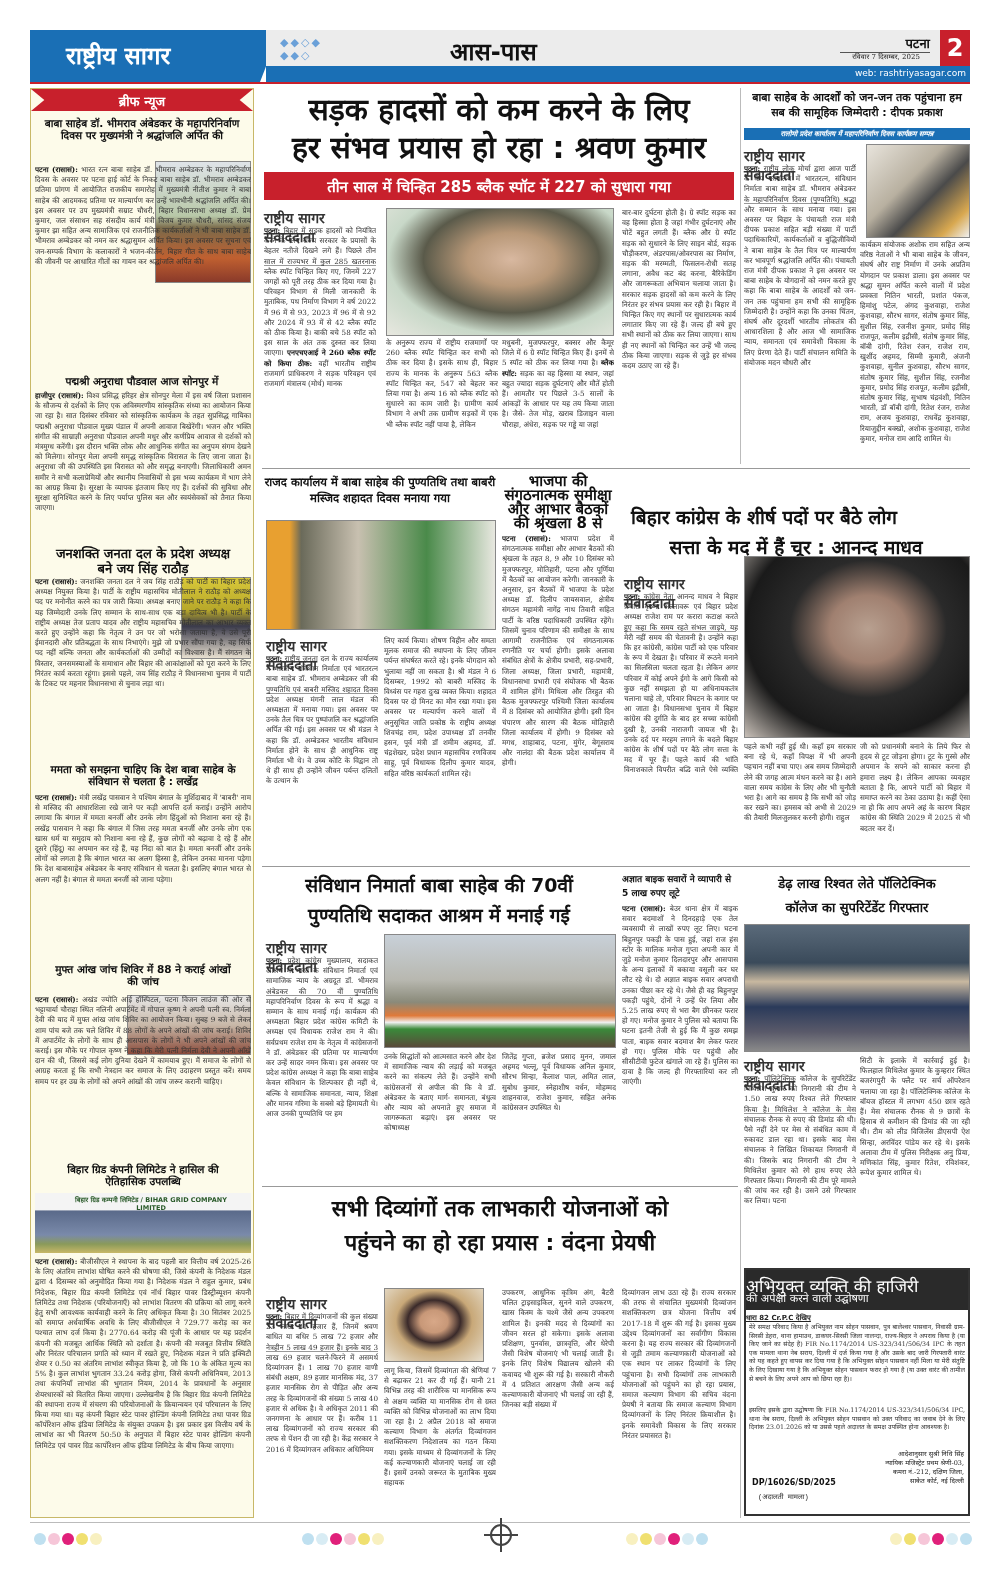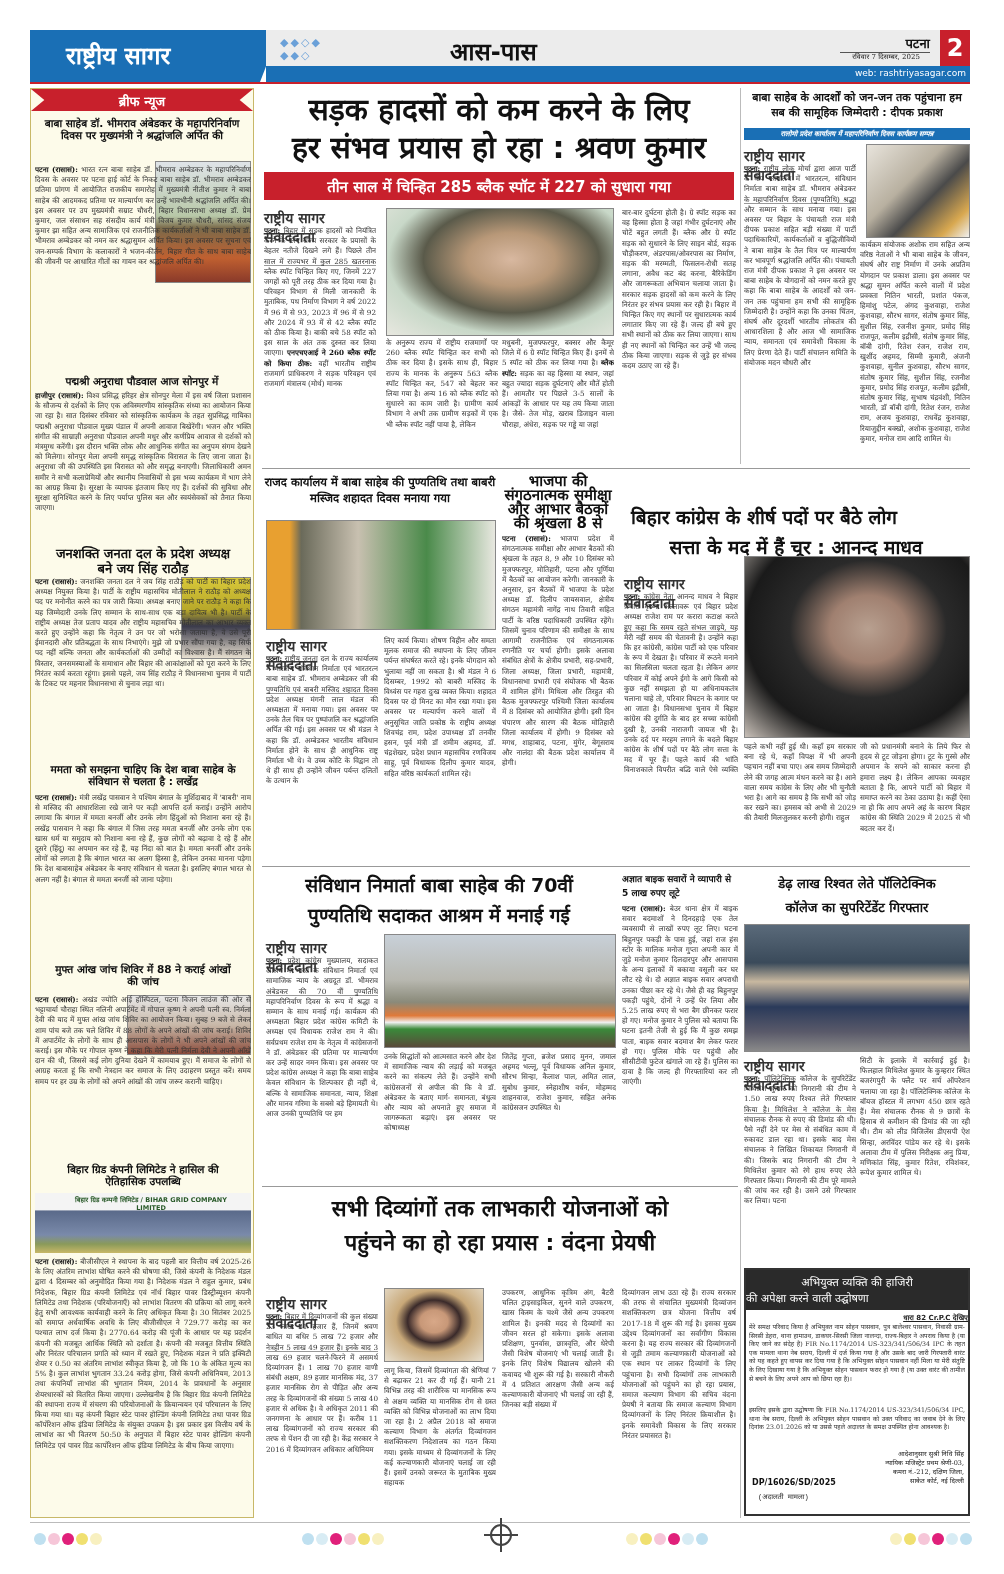--- a/index.html
+++ b/index.html
@@ -128,23 +128,23 @@
 <div class="abs txt" style="left:266px;top:1312px;width:112px;height:206px"><b>पटना:</b> <span>बिहार में दिव्यांगजनों की कुल संख्या 23 लाख 31 हजार हैं, जिनमें श्रवण बाधित या बधिर 5 लाख 72 हजार और नेत्रहीन 5 लाख 49 हजार हैं। इनके बाद 3 लाख 69 हजार चलने-फिरने में असमर्थ दिव्यांगजन हैं। 1 लाख 70 हजार वाणी संबंधी अक्षम, 89 हजार मानसिक मंद, 37 हजार मानसिक रोग से पीड़ित और अन्य तरह के दिव्यांगजनों की संख्या 5 लाख 40 हजार से अधिक है। वे अधिकृत 2011 की जनगणना के आधार पर हैं। करीब 11 लाख दिव्यांगजनों को राज्य सरकार की तरफ से पेंशन दी जा रही है। केंद्र सरकार ने 2016 में दिव्यांगजन अधिकार अधिनियम</span></div>
 <div class="abs photo" style="left:384px;top:1288px;width:100px;height:74px;background:radial-gradient(ellipse at 50% 45%,#d8a888 0,#c89878 20%,#3a2a2a 38%,#c8a878 55%,#e8e0d0)"></div>
 <div class="abs txt" style="left:384px;top:1366px;width:112px;height:152px">लागू किया, जिसमें दिव्यांगता की श्रेणियां 7 से बढ़ाकर 21 कर दी गई हैं। यानी 21 विभिन्न तरह की शारीरिक या मानसिक रूप से अक्षम व्यक्ति या मानसिक रोग से ग्रस्त व्यक्ति को विभिन्न योजनाओं का लाभ दिया जा रहा है। 2 अप्रैल 2018 को समाज कल्याण विभाग के अंतर्गत दिव्यांगजन सशक्तिकरण निदेशालय का गठन किया गया। इसके माध्यम से दिव्यांगजनों के लिए कई कल्याणकारी योजनाएं चलाई जा रही हैं। इसमें उनको जरूरत के मुताबिक मुख्य सहायक</div>
 <div class="abs txt" style="left:502px;top:1288px;width:112px;height:230px">उपकरण, आधुनिक कृत्रिम अंग, बैटरी चलित ट्राइसाइकिल, सुनने वाले उपकरण, खास किस्म के चश्मे जैसे अन्य उपकरण शामिल हैं। इनकी मदद से दिव्यांगों का जीवन सरल हो सकेगा। इसके अलावा प्रशिक्षण, पुनर्वास, छात्रवृत्ति, और थेरेपी जैसी विशेष योजनाएं भी चलाई जाती हैं। इनके लिए विशेष विद्यालय खोलने की कवायद भी शुरू की गई है। सरकारी नौकरी में 4 प्रतिशत आरक्षण जैसी अन्य कई कल्याणकारी योजनाएं भी चलाई जा रही हैं, जिनका बड़ी संख्या में</div>
 <div class="abs txt" style="left:622px;top:1288px;width:114px;height:230px">दिव्यांगजन लाभ उठा रहे हैं। राज्य सरकार की तरफ से संचालित मुख्यमंत्री दिव्यांजन सशक्तिकरण छत्र योजना वित्तीय वर्ष 2017-18 में शुरू की गई है। इसका मुख्य उद्देश्य दिव्यांगजनों का सर्वांगीण विकास करना है। यह राज्य सरकार की दिव्यांगजनों से जुड़ी तमाम कल्याणकारी योजनाओं को एक स्थान पर लाकर दिव्यांगों के लिए पहुंचाना है। सभी दिव्यांगों तक लाभकारी योजनाओं को पहुंचने का हो रहा प्रयास, समाज कल्याण विभाग की सचिव वंदना प्रेयषी ने बताया कि समाज कल्याण विभाग दिव्यांगजनों के लिए निरंतर क्रियाशील है। इनके समावेशी विकास के लिए सरकार निरंतर प्रयासरत है।</div>
 
 <div class="vline" style="left:740px;top:1190px;height:328px"></div>
 
 <div class="abs" style="left:744px;top:1268px;width:226px;height:248px;border:2px solid #333;background:#fff">
   <div class="abs" style="left:0;top:0;width:222px;height:40px;background:#2a2a2a"></div>
-  <div class="abs" style="left:0;top:4px;width:222px;text-align:center;color:#fff;font-family:'DejaVu Serif',serif;font-size:11px">अभियुक्त व्यक्ति की हाजिरी</div>
+  <div class="abs" style="left:0;top:4px;width:222px;text-align:left;color:#fff;font-family:'DejaVu Serif',serif;font-size:17px">अभियुक्त व्यक्ति की हाजिरी</div>
   <div class="abs" style="left:0;top:20px;width:222px;text-align:left;color:#fff;font-family:'DejaVu Serif',serif;font-size:11px">की अपेक्षा करने वाली उद्घोषणा</div>
-  <div class="abs" style="left:0;top:43px;width:222px;text-align:right;font-size:7px;font-weight:bold;text-decoration:underline;color:#222">धारा 82 Cr.P.C देखिए</div>
+  <div class="abs" style="left:0;top:43px;width:222px;text-align:left;font-size:7px;font-weight:bold;text-decoration:underline;color:#222">धारा 82 Cr.P.C देखिए</div>
   <div class="abs txt" style="left:3px;top:53px;width:216px;height:80px;font-size:6.3px;line-height:8.6px">मेरे समक्ष परिवाद किया है अभियुक्त नाम सोहन पासवान, पुत्र बालेश्वर पासवान, निवासी ग्राम-सिरसी डेहरा, थाना हामाउथ, डाकघर-सिरसी जिला नालन्दा, राज्य-बिहार ने अपराध किया है (या किए जाने का संदेह है) FIR No.1174/2014 US-323/341/506/34 IPC के तहत एक मामला थाना नेब सराय, दिल्ली में दर्ज किया गया है और उसके बाद जारी गिरफ्तारी वारंट को यह कहते हुए वापस कर दिया गया है कि अभियुक्त सोहन पासवान नहीं मिला या मेरी संतुष्टि के लिए दिखाया गया है कि अभियुक्त सोहन पासवान फरार हो गया है (या उक्त वारंट की तामील से बचने के लिए अपने आप को छिपा रहा है)।</div>
   <div class="abs txt" style="left:3px;top:136px;width:216px;height:40px;font-size:6.3px;line-height:8.6px">इसलिए इसके द्वारा उद्घोषणा कि FIR No.1174/2014 US-323/341/506/34 IPC, थाना नेब सराय, दिल्ली के अभियुक्त सोहन पासवान को उक्त परिवाद का जवाब देने के लिए दिनांक 23.01.2026 को या उससे पहले अदालत के समक्ष उपस्थित होना आवश्यक है।</div>
   <div class="abs" style="left:100px;top:180px;width:118px;text-align:right;font-family:'DejaVu Serif',serif;font-size:6.5px;line-height:9px;color:#222">
     <div>आदेशानुसार सुश्री निधि सिंह</div>
     <div>न्यायिक मजिस्ट्रेट प्रथम श्रेणी-03,</div>
     <div>कमरा नं.-212, दक्षिण जिला,</div>
     <div>साकेत कोर्ट, नई दिल्ली</div>
   </div>
   <div class="abs" style="left:6px;top:208px;font-size:8px;font-weight:bold;color:#111">DP/16026/SD/2025</div>
   <div class="abs" style="left:12px;top:222px;font-family:Liberation Mono, monospace;font-size:7px;color:#222">(अदालती मामला)</div>

